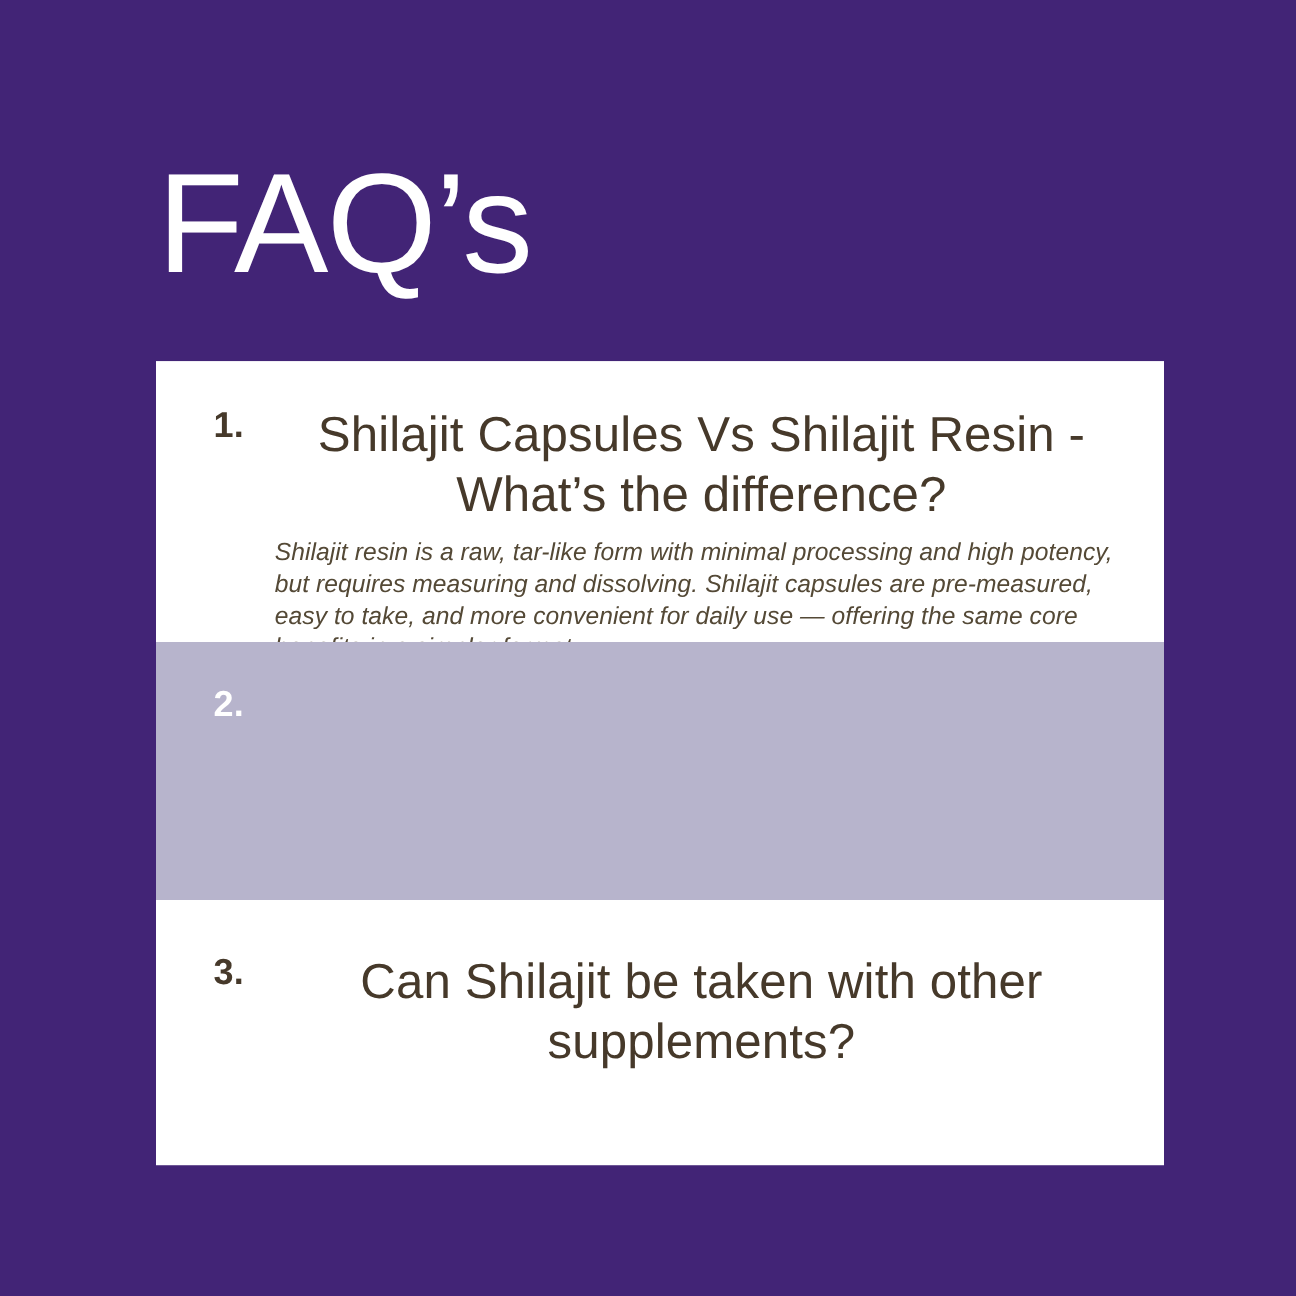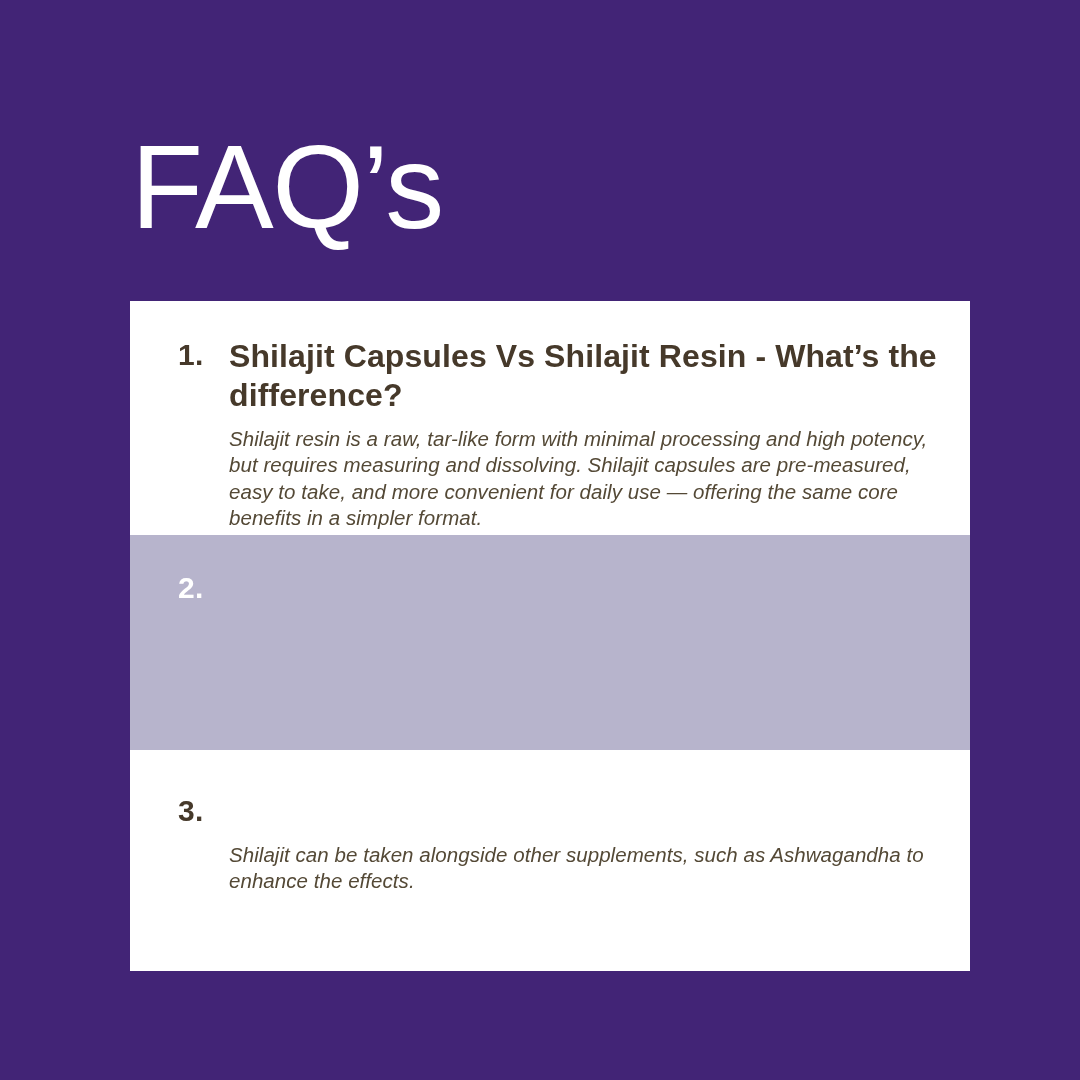--- a/index.html
+++ b/index.html
@@ -76,24 +76,25 @@
     flex: 0 0 auto;
     width: 51px;
     font-size: 30px;
     font-weight: 700;
     line-height: 1.22;
     letter-spacing: 0.2px;
   }
 
   .q-text {
     flex: 1 1 auto;
-    font-size: 32px;
-    font-weight: 700;
+    font-size: 41px;
+    font-weight: 400;
     line-height: 1.22;
     letter-spacing: 0.1px;
+    text-align: center;
   }
 
   .a-text {
     padding-left: 99px;
     padding-right: 34px;
     margin-top: 11px;
     font-size: 20.5px;
     font-weight: 400;
     line-height: 1.28;
     letter-spacing: 0.05px;
@@ -132,18 +133,18 @@
 
     <section class="faq-item i2 shaded light">
       <div class="q-row">
         <span class="q-num">2.</span>
       </div>
     </section>
 
     <section class="faq-item i3 plain dark">
       <div class="q-row">
         <span class="q-num">3.</span>
+        <span class="q-text">Can Shilajit be taken with other supplements?</span>
       </div>
-      <p class="a-text">Shilajit can be taken alongside other supplements, such as Ashwagandha to enhance the effects.</p>
     </section>
 
   </div>
 </div>
 
 </body></html>

